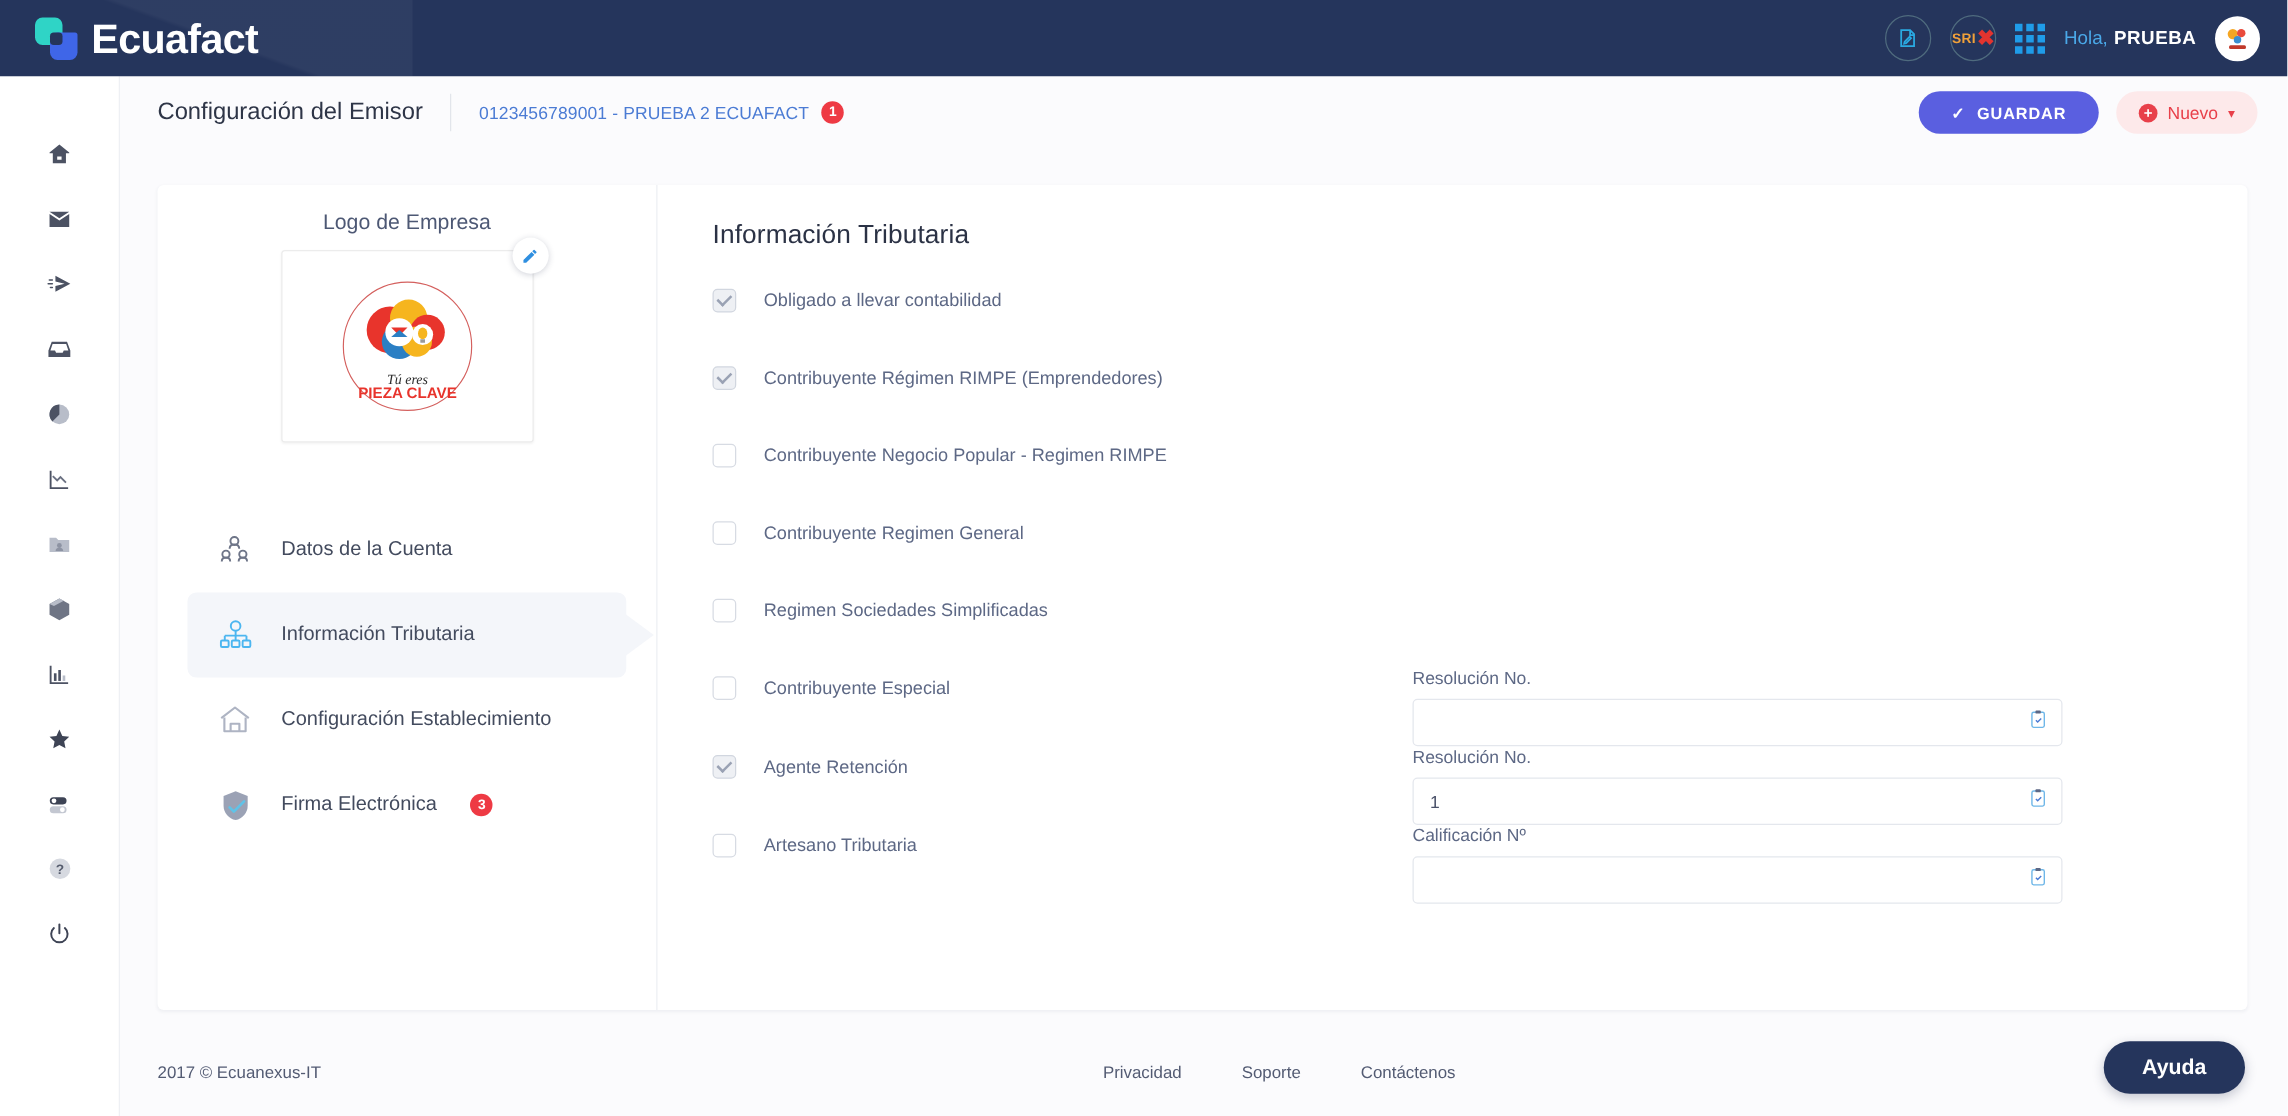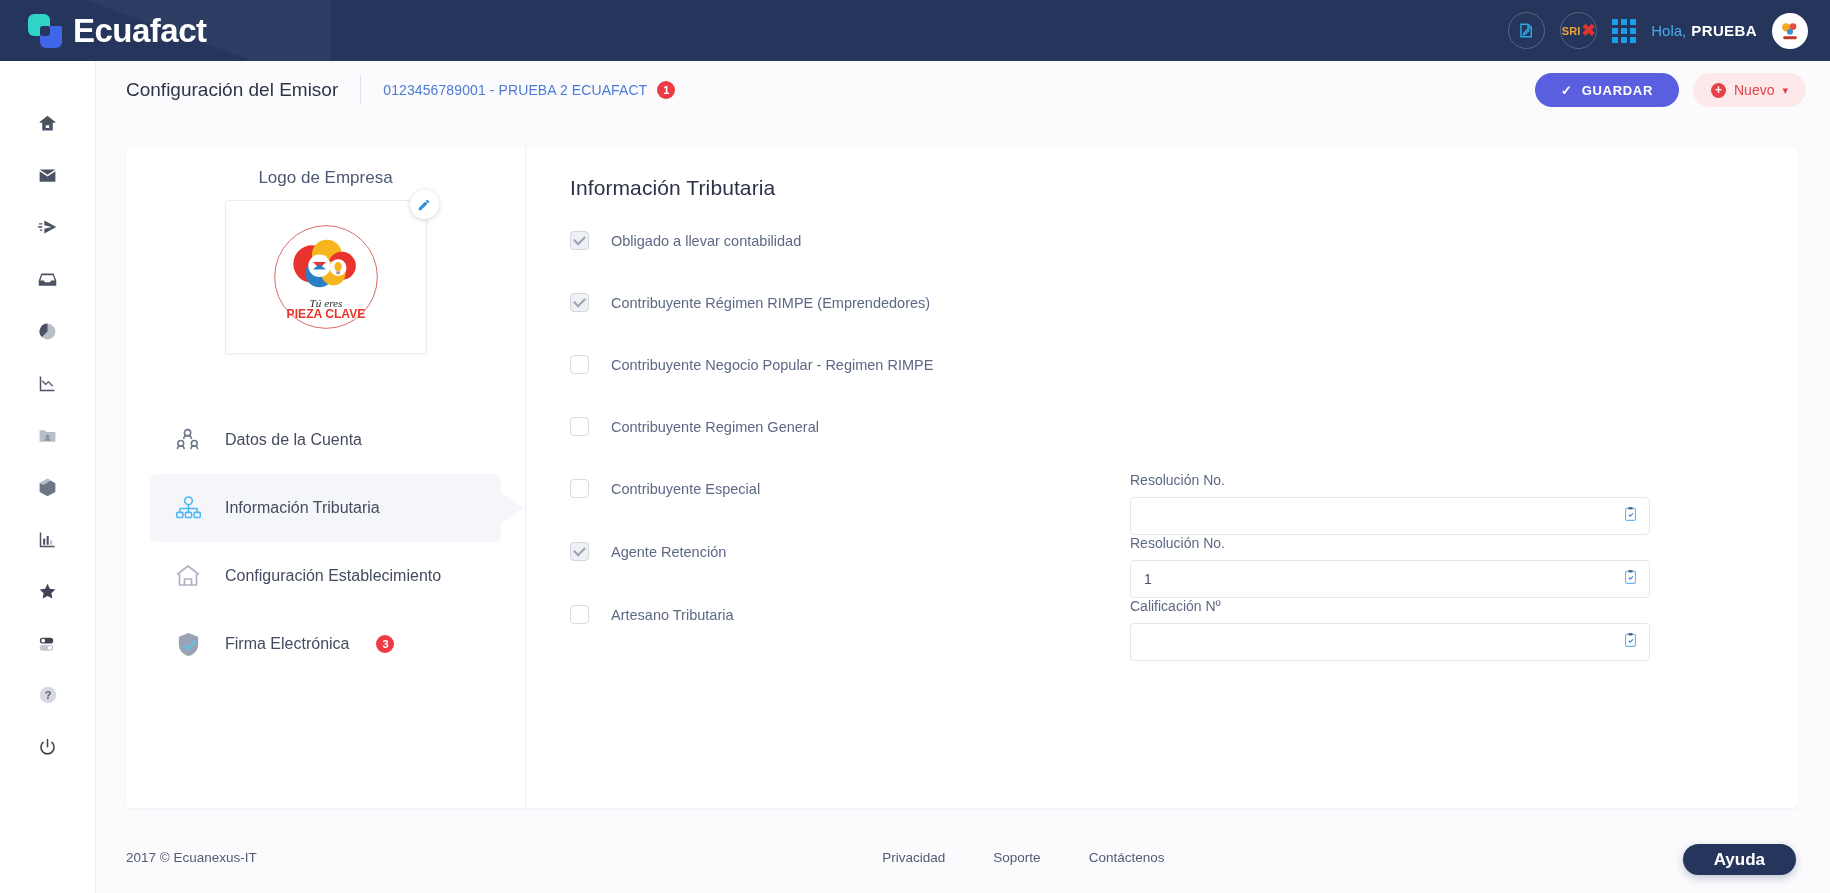--- a/index.html
+++ b/index.html
@@ -152,21 +152,21 @@
   
   .footer {
     position:absolute; bottom:0; left:96px; width:1734px; height:72px;
     background:#fbfbfd; display:flex; align-items:center; padding:0 40px 0 30px;
     font-size:13.5px; color:#535b73;
   }
   .foot-links { margin:0 auto; display:flex; gap:48px;text-align:right; }
   .foot-links span { cursor:pointer; }
   .ayuda {
     position:absolute; right:34px; bottom:18px; background:#25355c; color:#fff;
-    border:none; border-radius:24px; height:31px; padding:0 31px;
+    border:none; border-radius:24px; height:42px; padding:0 31px;
     font-size:17px; font-weight:700; cursor:pointer; z-index:50;
     box-shadow:0 3px 9px rgba(30,40,70,0.25);
     font-family:"Liberation Sans", sans-serif;
   }
 </style>
 </head>
 <body>
 
 <div class="app">
 
@@ -431,20 +431,26 @@
         </div>
       </div>
 
       <div class="frow">
         <div class="fcheck">
           <span class="cbox"></span>
           <span class="clabel">Contribuyente Regimen General</span>
         </div>
       </div>
 
+      <div class="frow">
+        <div class="fcheck">
+          <span class="cbox"></span>
+          <span class="clabel">Regimen Sociedades Simplificadas</span>
+        </div>
+      </div>
 
       <div class="frow">
         <div class="fcheck">
           <span class="cbox"></span>
           <span class="clabel">Contribuyente Especial</span>
         </div>
         <div class="ffield">
           <span class="flabel">Resolución No.</span>
           <div class="inp-wrap">
             <input class="inp" type="text" value="" style="">

